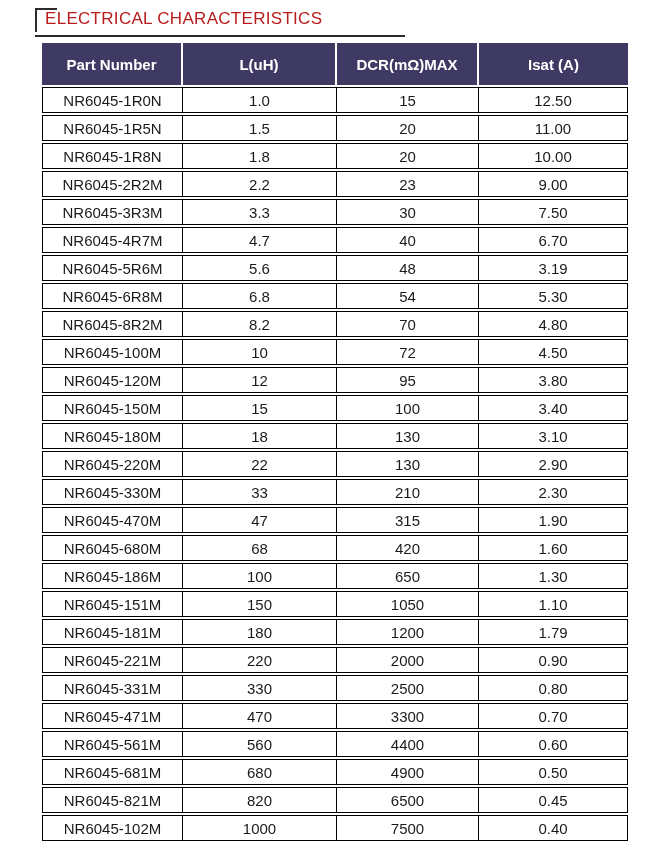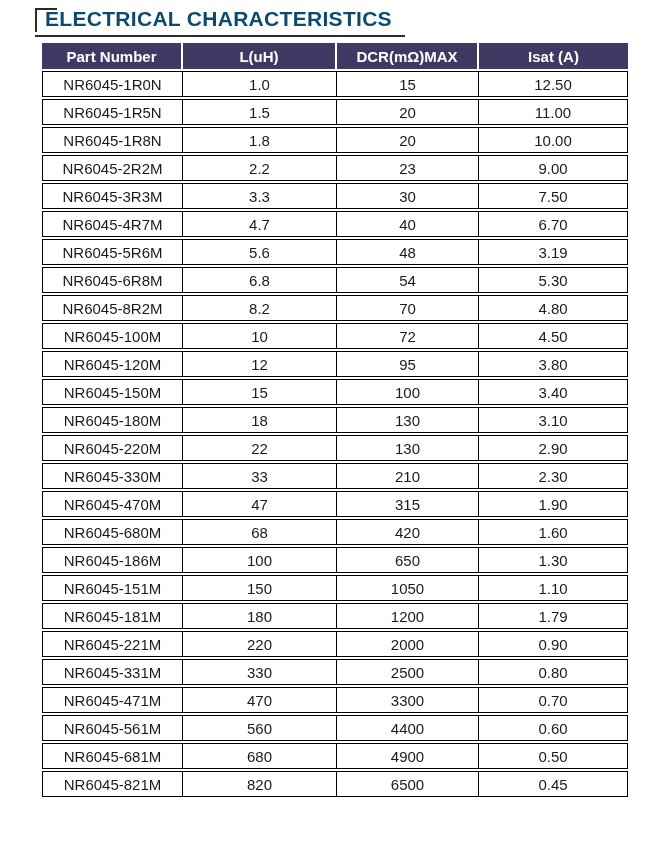--- a/index.html
+++ b/index.html
@@ -32,24 +32,24 @@
     left: 0;
     top: 3px;
     width: 22px;
     height: 24px;
     border-left: 2px solid #2b2b2b;
     border-top: 2px solid #2b2b2b;
     box-sizing: border-box;
   }
   .page-title {
     margin: 0;
-    font-size: 21px;
+    font-size: 17px;
     line-height: 28px;
-    font-weight: bold;
-    color: #0c4a6e;
+    font-weight: normal;
+    color: #b91c1c;
     letter-spacing: 0.3px;
     white-space: nowrap;
   }
   .title-underline {
     margin-top: 2px;
     width: 370px;
     height: 2px;
     background: #2b2b2b;
   }
 
@@ -66,21 +66,21 @@
   col.c-part { width: 141px; }
   col.c-l    { width: 154px; }
   col.c-dcr  { width: 142px; }
   col.c-isat { width: 149px; }
 
   th {
     background: #3E3A64;
     color: #ffffff;
     font-size: 15px;
     font-weight: bold;
-    height: 26px;
+    height: 42px;
     padding: 0;
     text-align: center;
     vertical-align: middle;
     border-right: 2px solid #ffffff;
   }
   th:last-child { border-right: none; }
 
   td {
     height: 24px;
     padding: 0;
@@ -273,16 +273,22 @@
         <td>680</td>
         <td>4900</td>
         <td>0.50</td>
       </tr>
       <tr>
         <td>NR6045-821M</td>
         <td>820</td>
         <td>6500</td>
         <td>0.45</td>
       </tr>
+      <tr>
+        <td>NR6045-102M</td>
+        <td>1000</td>
+        <td>7500</td>
+        <td>0.40</td>
+      </tr>
     </tbody>
   </table>
 
 </div>
 
 </body></html>

